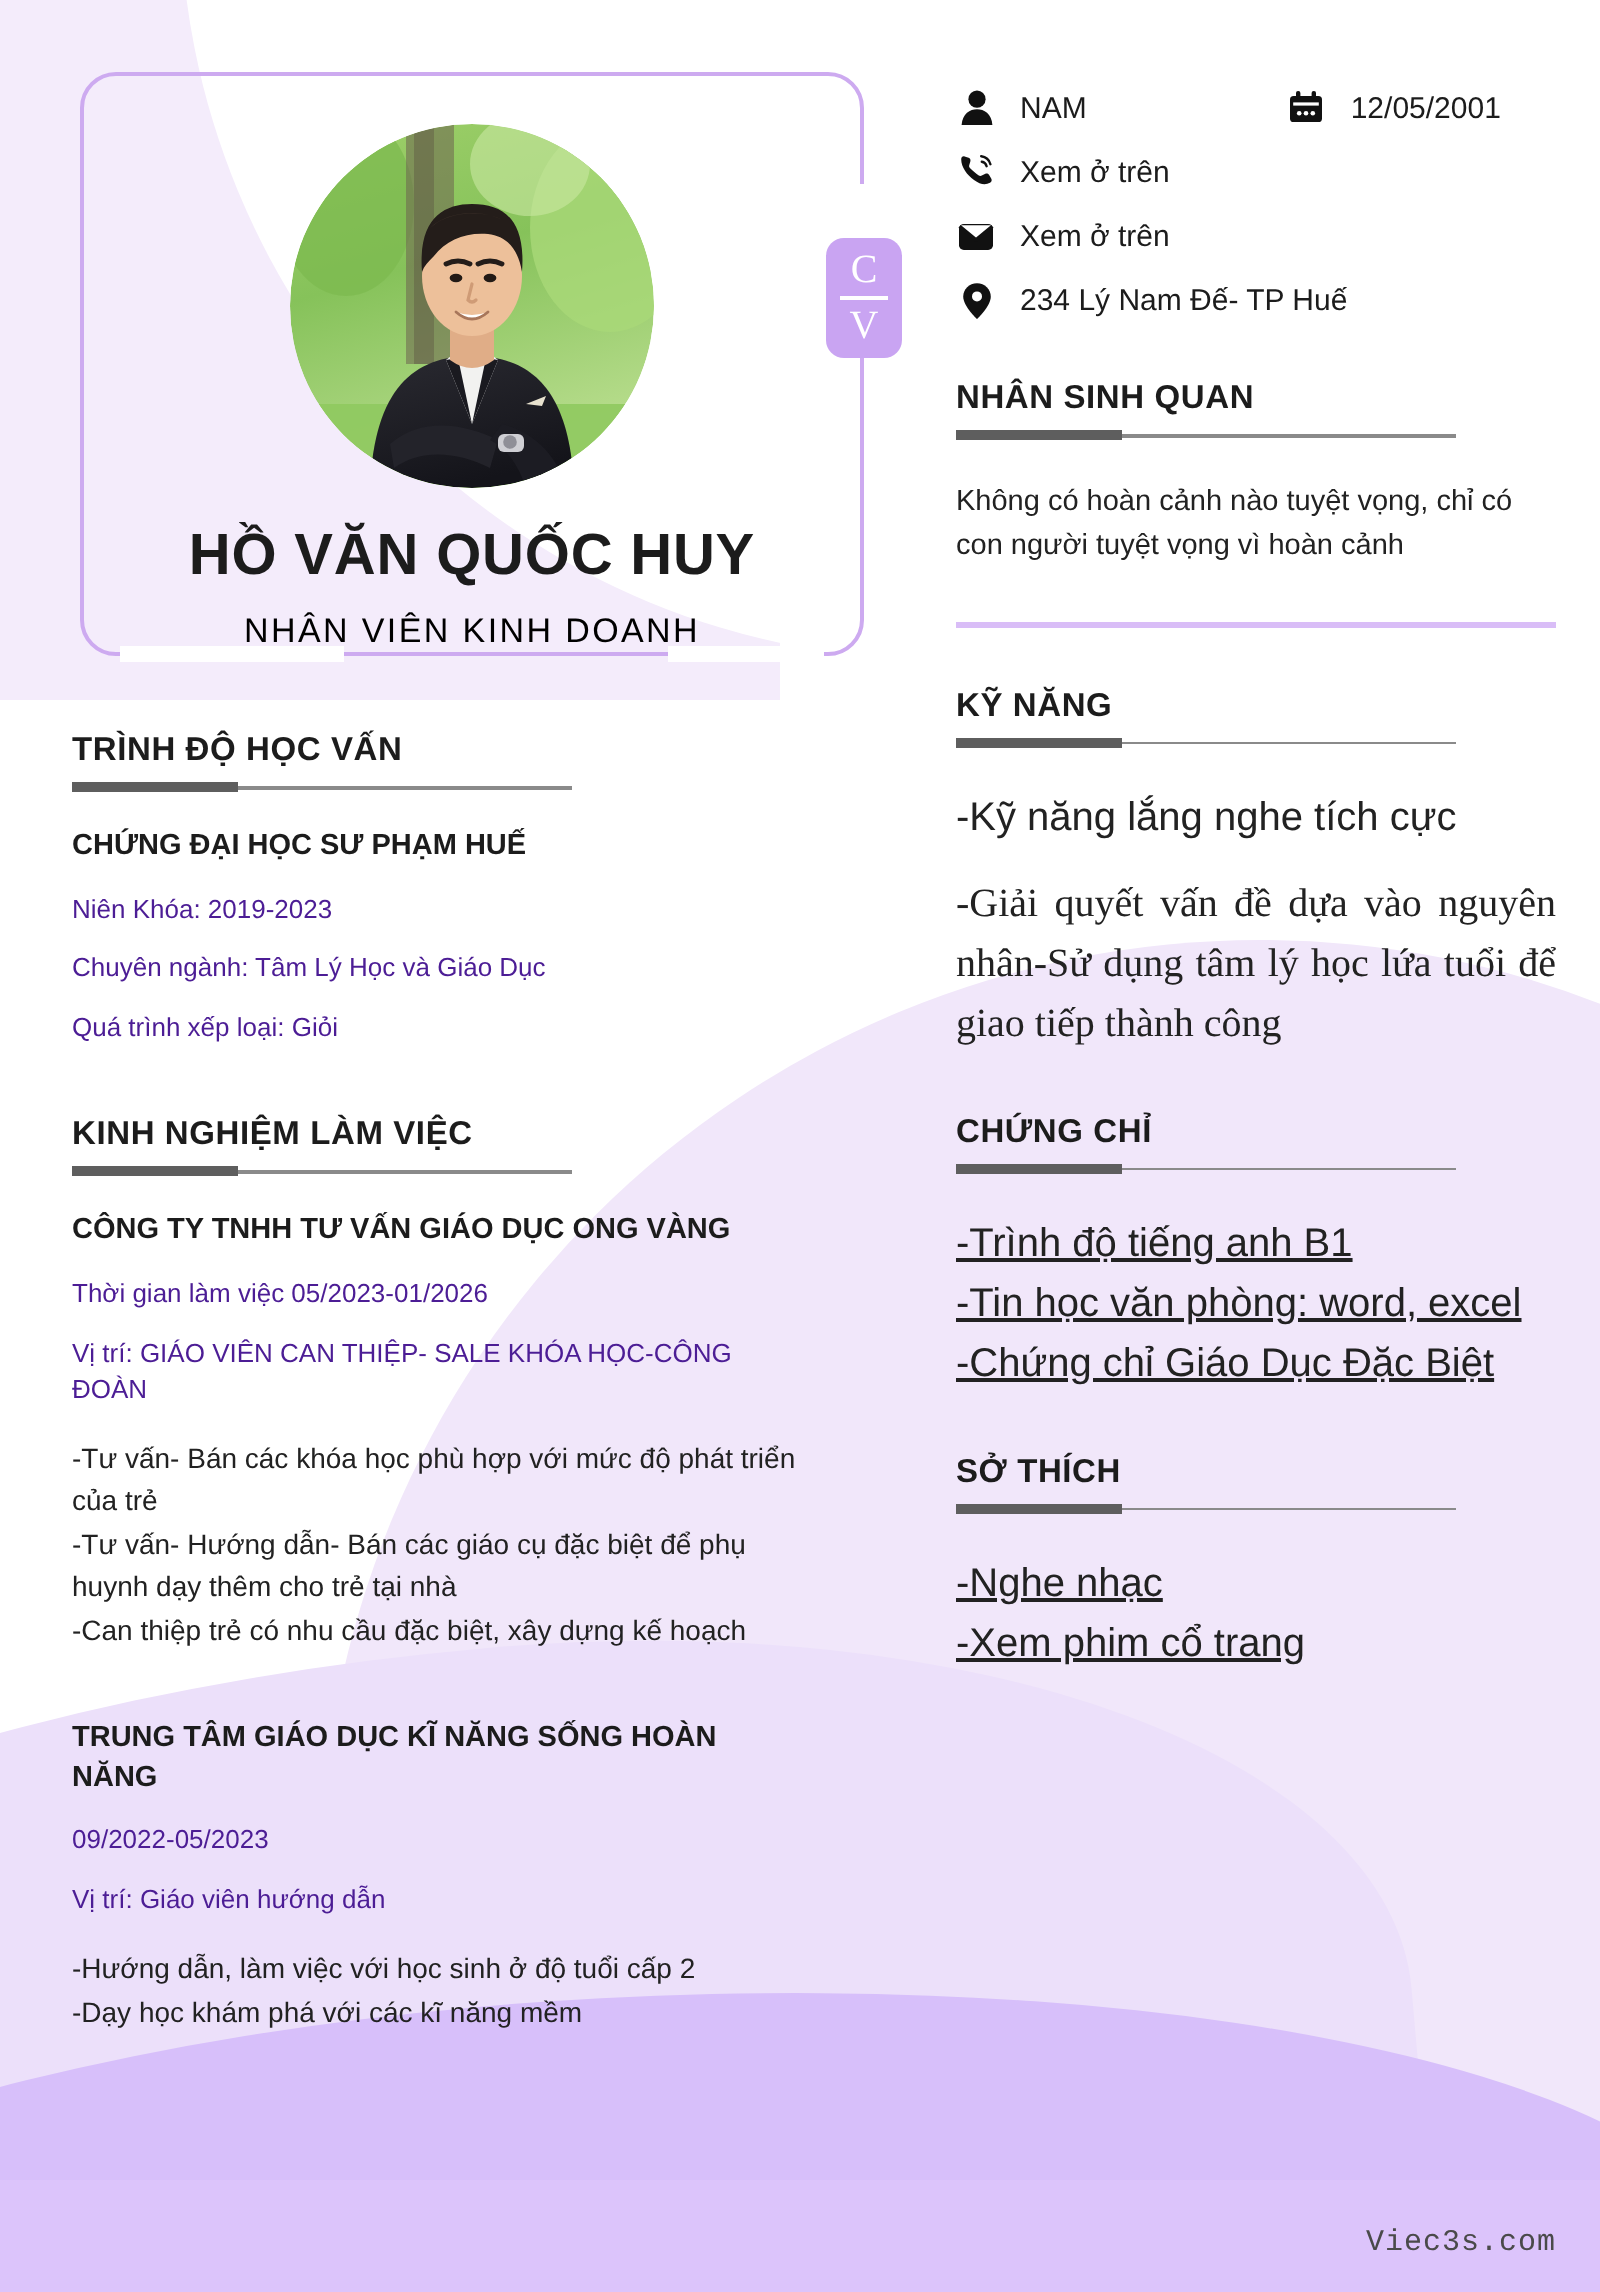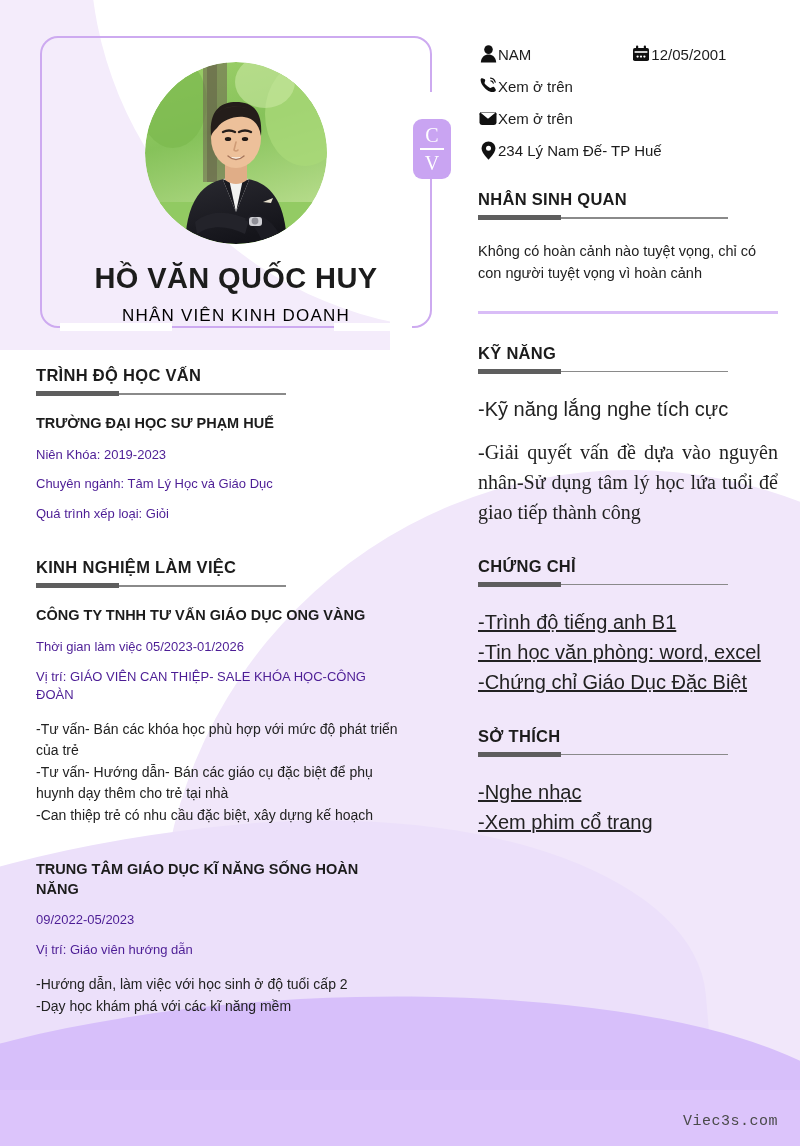--- a/index.html
+++ b/index.html
@@ -202,21 +202,21 @@
 
   
   .col-right {
     position: absolute;
     left: 478px; top: 44px;
     width: 300px;
   }
   .contact-row {
     display: flex;
     align-items: center;
-    gap: 0;
+    gap: 12px;
   }
   .contact-row .ico {
     width: 20px; height: 20px;
     display: flex; align-items: center; justify-content: center;
     flex: 0 0 20px;
   }
   .contact-row .ico svg { display: block; }
   .contact-row .txt {
     font-size: 15px;
     color: #1c1c1c;
@@ -374,21 +374,21 @@
       <span class="cv-v">V</span>
     </div>
   </div>
 
   <div class="col-left">
 
     <div class="section-head">TRÌNH ĐỘ HỌC VẤN</div>
     <div class="rule narrow"></div>
 
     <div class="entry">
-      <div class="entry-title">TRƯỜNG ĐẠI HỌC SƯ PHẠM HUẾ</div>
+      <div class="entry-title">CHỨNG ĐẠI HỌC SƯ PHẠM HUẾ</div>
       <div class="entry-line">Niên Khóa: 2019-2023</div>
       <div class="entry-line">Chuyên ngành: Tâm Lý Học và Giáo Dục</div>
       <div class="entry-line">Quá trình xếp loại: Giỏi</div>
     </div>
 
     <div class="block-gap"></div>
 
     <div class="section-head">KINH NGHIỆM LÀM VIỆC</div>
     <div class="rule wide"></div>
 

